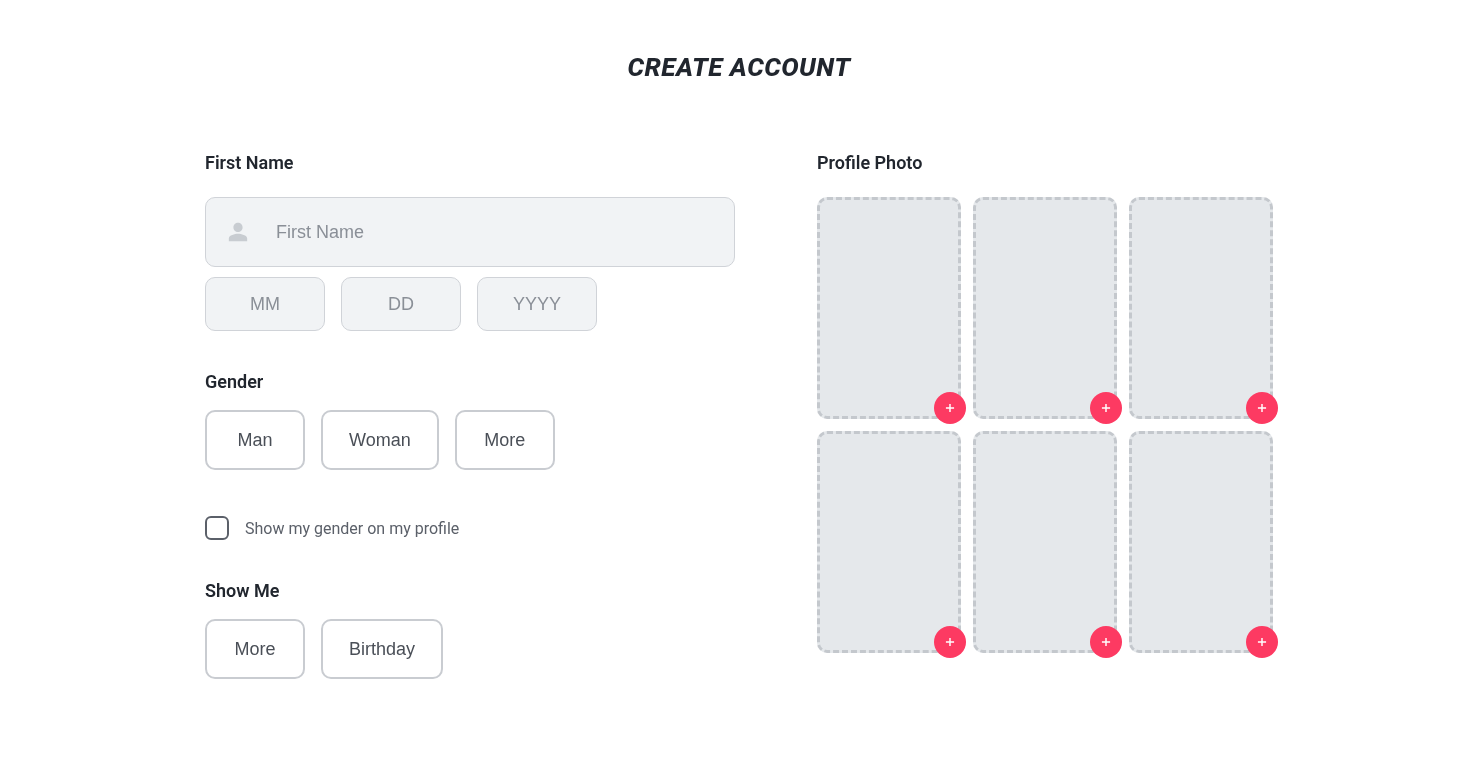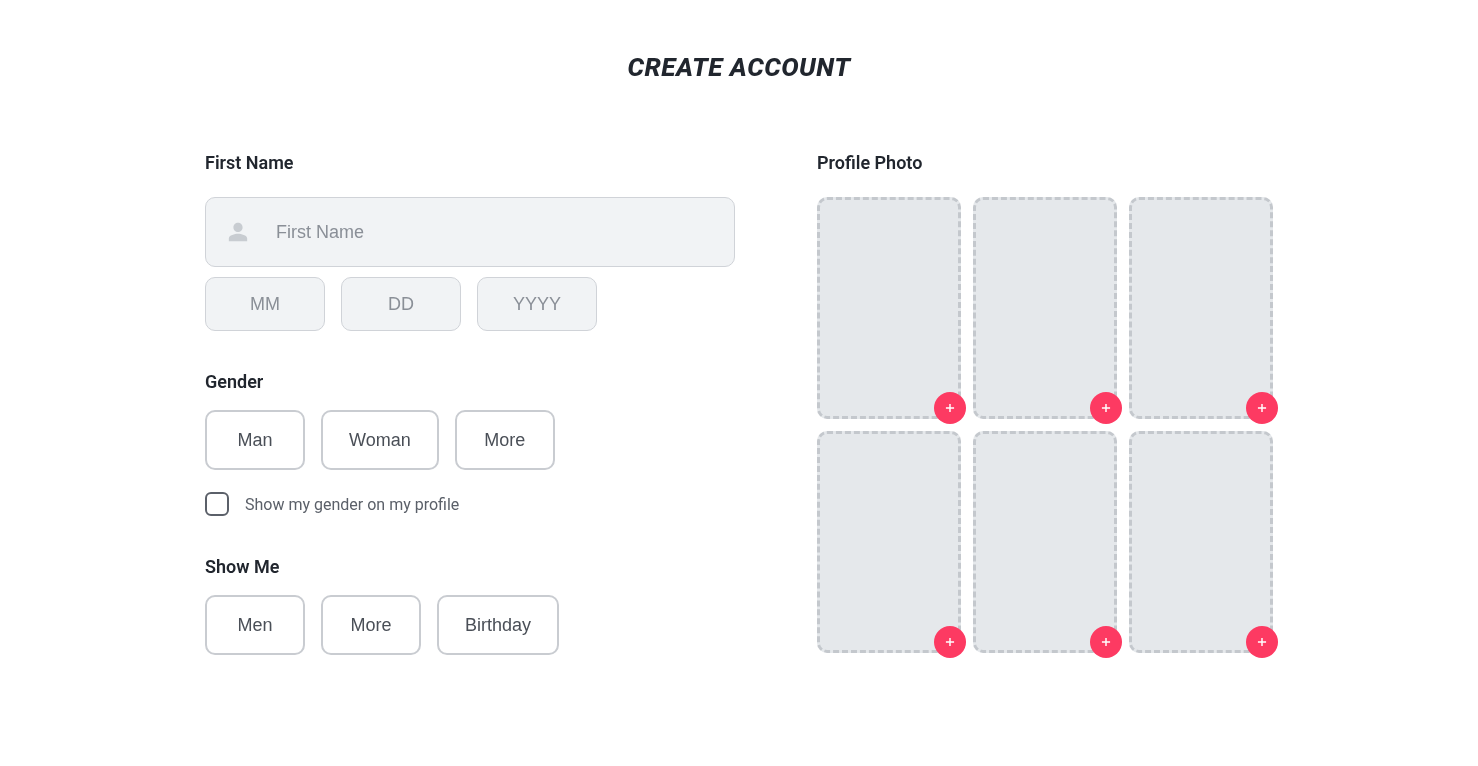--- a/index.html
+++ b/index.html
@@ -91,21 +91,21 @@
     color: #4a4f57;
     cursor: pointer;
     display: flex;
     align-items: center;
     justify-content: center;
   }
   .checkbox-row {
     display: flex;
     align-items: center;
     gap: 16px;
-    margin-top: 22px;
+    margin-top: 46px;
   }
   .checkbox {
     width: 24px;
     height: 24px;
     border: 2px solid #5b6069;
     border-radius: 6px;
     background: #fff;
     cursor: pointer;
     flex-shrink: 0;
   }
@@ -178,21 +178,20 @@
       <button class="pill">Woman</button>
       <button class="pill">More</button>
     </div>
     <div class="checkbox-row">
       <div class="checkbox"></div>
       <span class="checkbox-label">Show my gender on my profile</span>
     </div>
 
     <div class="sub-label">Show Me</div>
     <div class="pill-row">
-      <button class="pill">Men</button>
       <button class="pill">More</button>
       <button class="pill">Birthday</button>
     </div>
 
   </div>
 
   <div class="right-col">
     <div class="section-label">Profile Photo</div>
     <div class="photo-grid">
       <div class="photo-slot">

